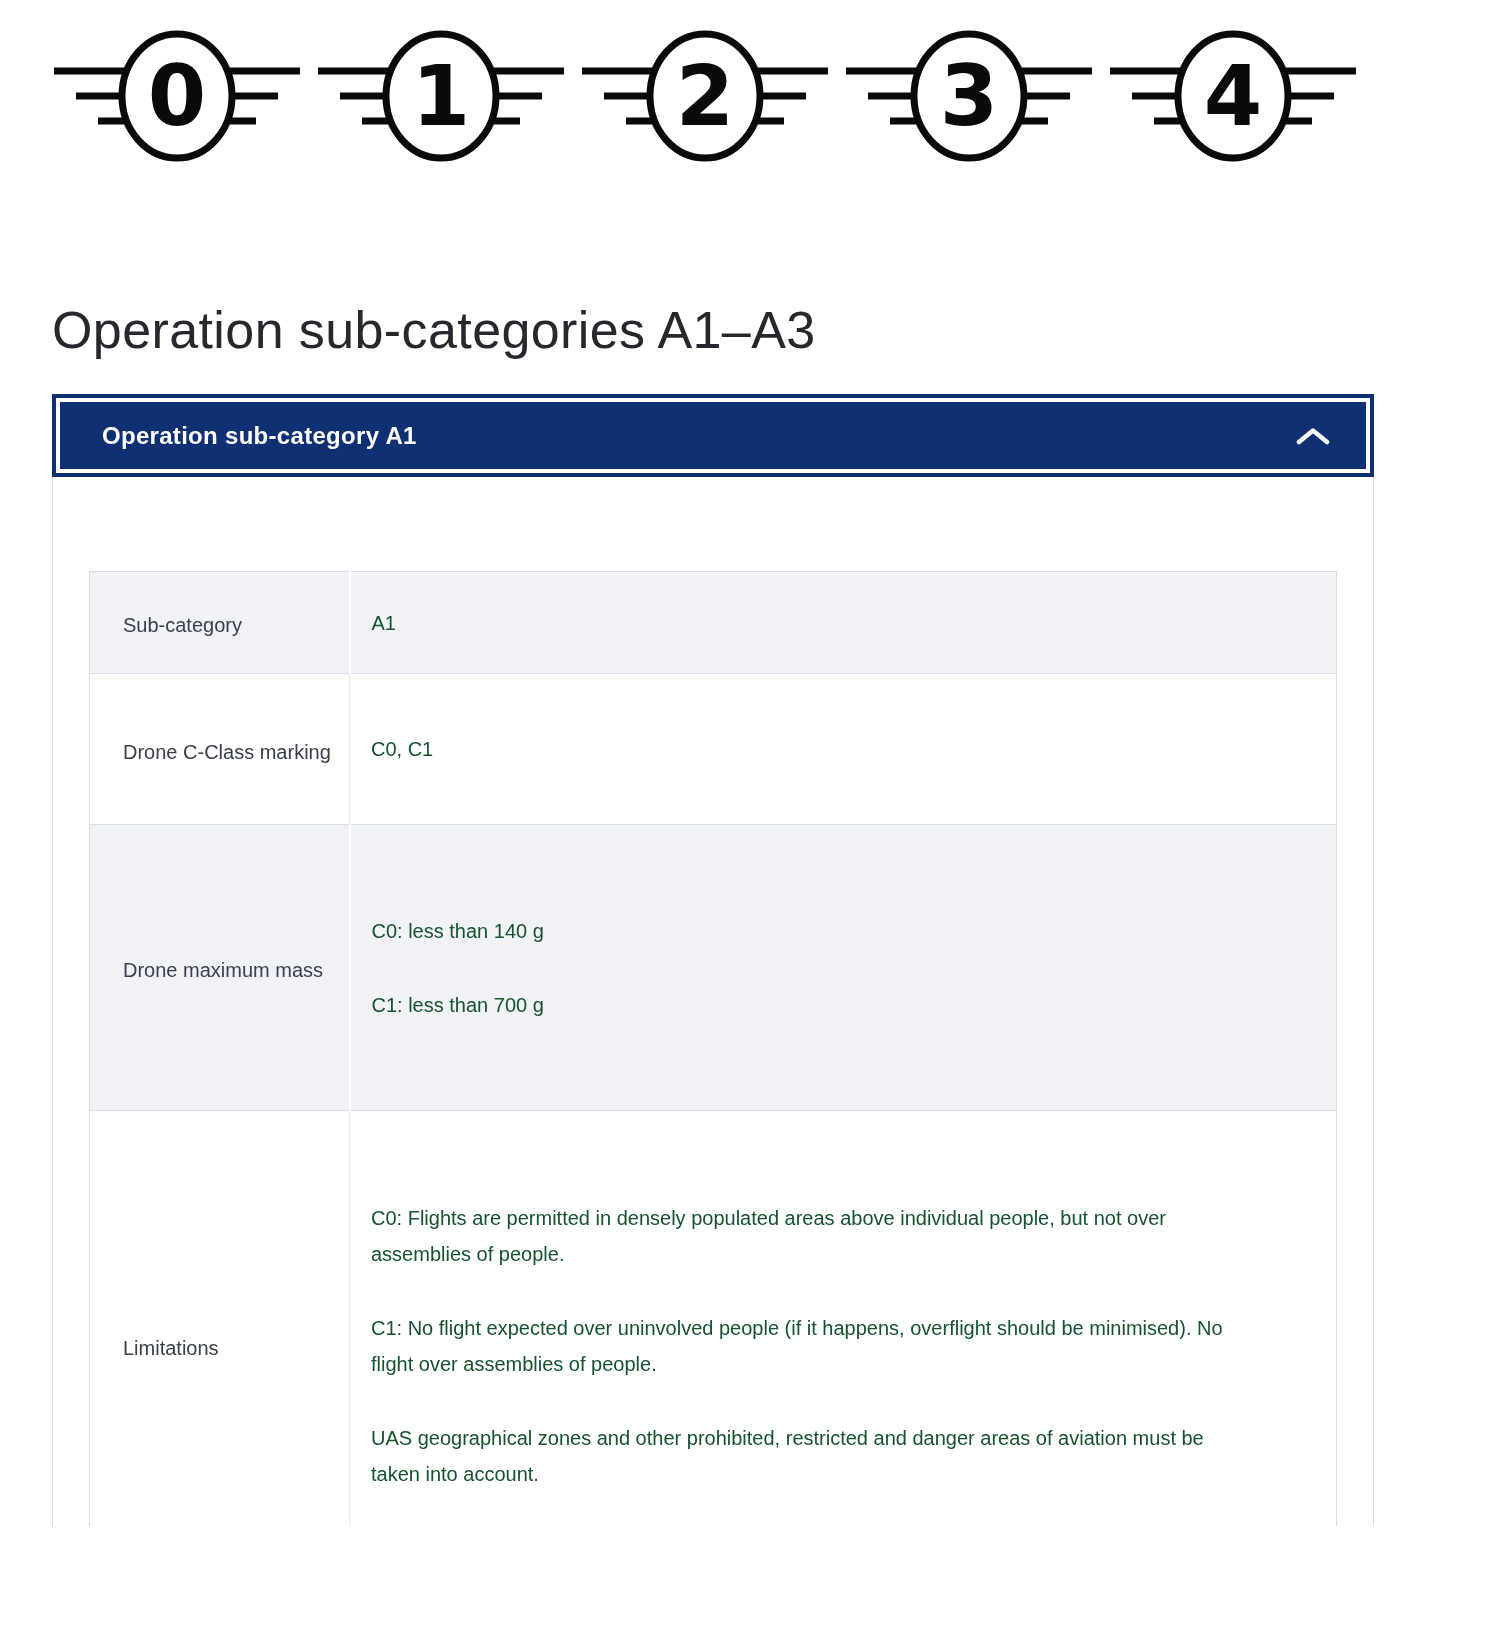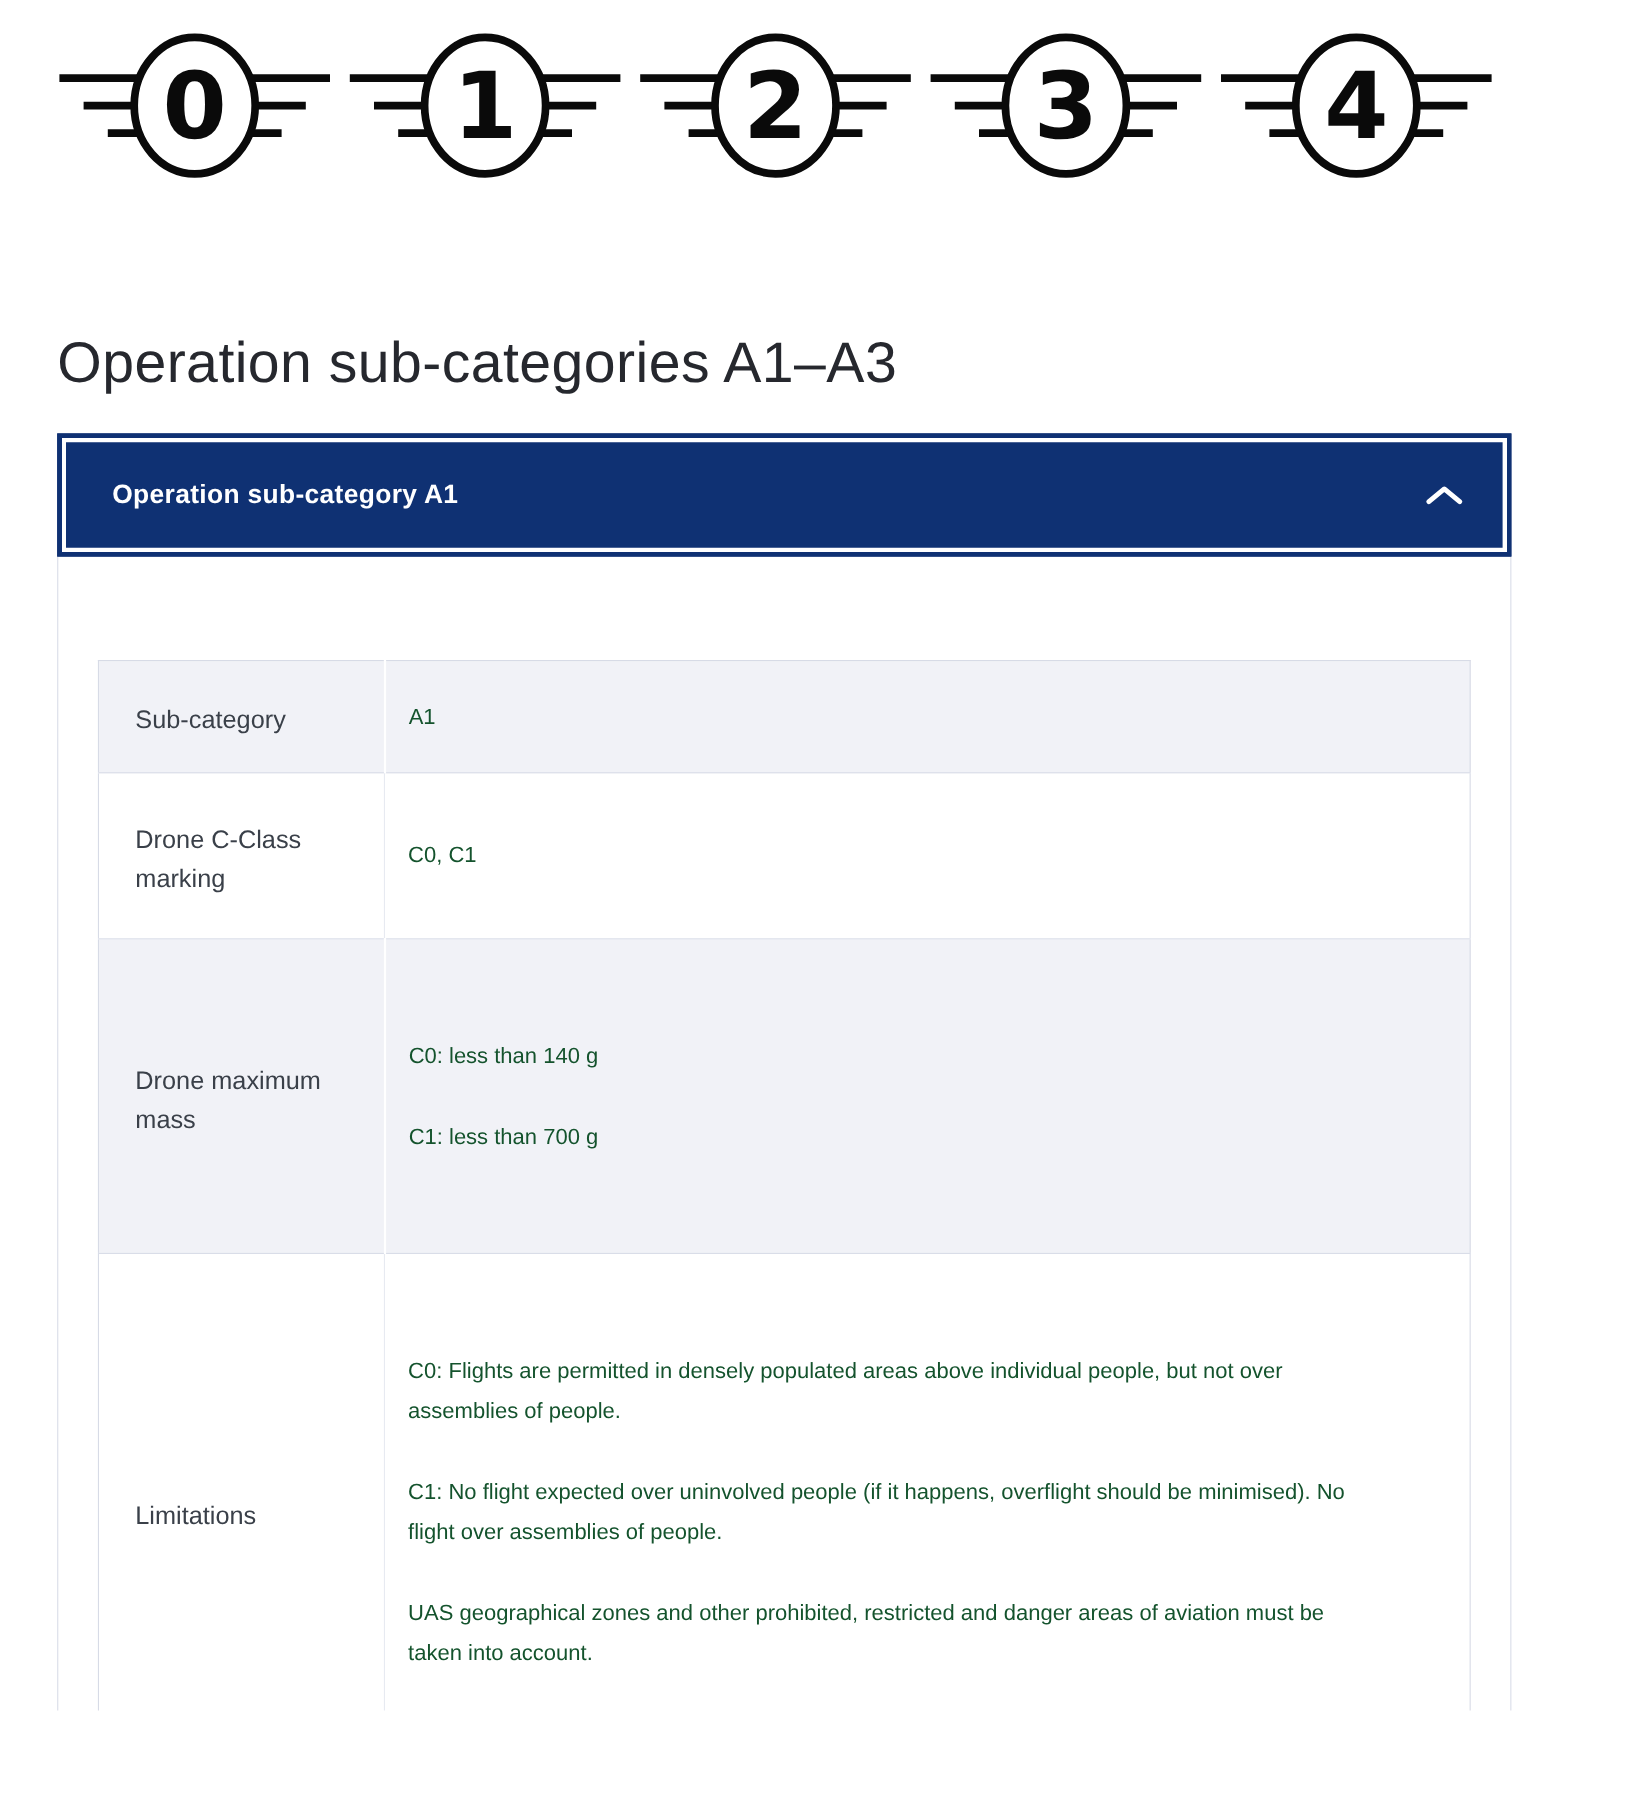--- a/index.html
+++ b/index.html
@@ -16,38 +16,38 @@
     text-anchor: middle; fill: #0a0a0a; }
 
   
   h1.page-title { margin-top: 134px; font-size: 52px; font-weight: 300; color: #26282e;
     letter-spacing: 0.4px; }
   p.intro { margin-top: 46px; font-size: 21px; line-height: 40px; color: #3f4450;
     max-width: 1215px; }
 
   
   .accordion { margin-top: 34px; }
-  .acc-header { position: relative; height: 112px; background: #0f3173;
+  .acc-header { position: relative; height: 83px; background: #0f3173;
     border: 4px solid #0f3173; box-shadow: inset 0 0 0 4px #ffffff;
     display: flex; align-items: center; padding: 0 40px 0 38px; cursor: pointer; }
   .acc-title { color: #ffffff; font-size: 24px; font-weight: 700; letter-spacing: 0.3px;
     padding-left: 8px; }
   .acc-chevron { position: absolute; right: 40px; top: 50%; transform: translateY(-50%);
     width: 34px; height: 18px; display: block; }
   .acc-chevron polyline { fill: none; stroke: #ffffff; stroke-width: 4.5;
     stroke-linecap: round; stroke-linejoin: round; }
   .acc-body { border-left: 1px solid #d9dde8; border-right: 1px solid #d9dde8;
     height: 1049px; overflow: hidden; padding: 94px 36px 0 36px; }
 
   
   table.spec { width: 100%; border-collapse: collapse; border: 1px solid #d7dbe6; }
   table.spec tr + tr { border-top: 1px solid #d9dde8; }
   table.spec tr:nth-child(odd) { background: #f1f2f7; }
   table.spec th { width: 260px; text-align: left; font-weight: 400; vertical-align: middle;
-    font-size: 23px; line-height: 35px; color: #3a4049; padding: 18px 18px 12px 33px; }
+    font-size: 20px; line-height: 35px; color: #3a4049; padding: 18px 18px 12px 33px; }
   table.spec tr:nth-child(odd) th { border-right: 2px solid #ffffff; }
   table.spec tr:nth-child(even) th { border-right: 1px solid #e7eaf1; }
   table.spec td { vertical-align: middle; font-size: 20px; line-height: 36px; color: #14532d;
     padding: 24px 70px 24px 21px; }
   table.spec td p { max-width: 880px; }
   table.spec td p + p { margin-top: 38px; }
   tr.r1 { height: 102px; }
   tr.r2 { height: 151px; margin-top: 12px; }
   tr.r3 { height: 286px; }
   tr.r4 { height: 470px; }

